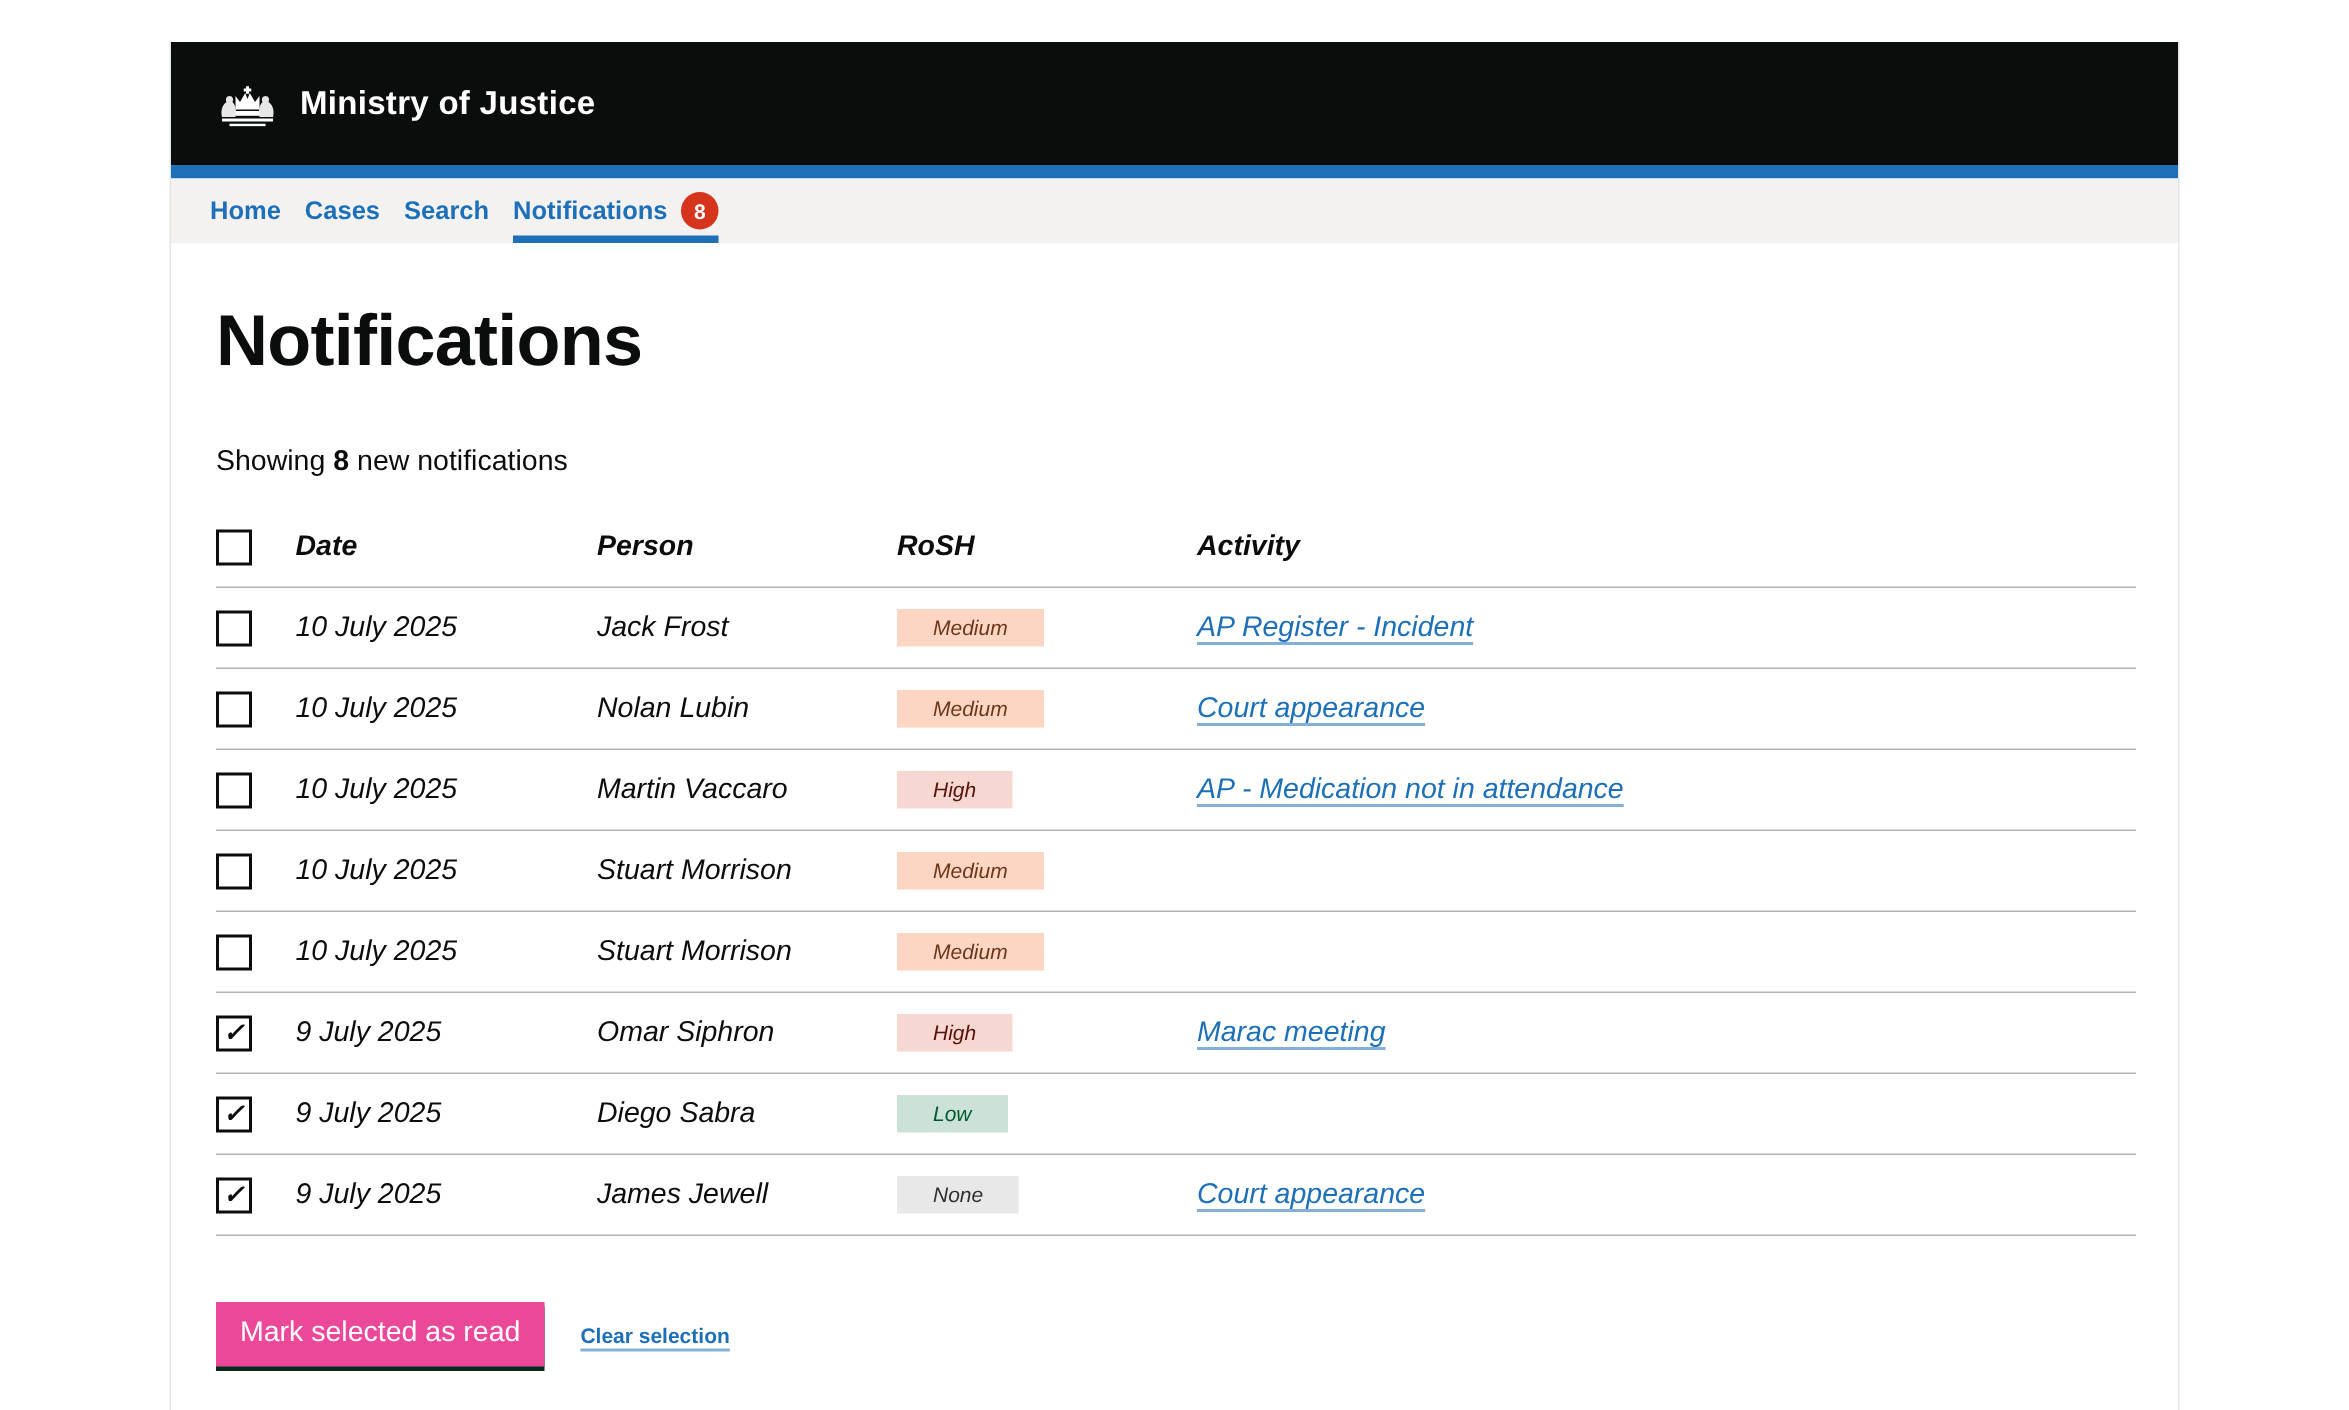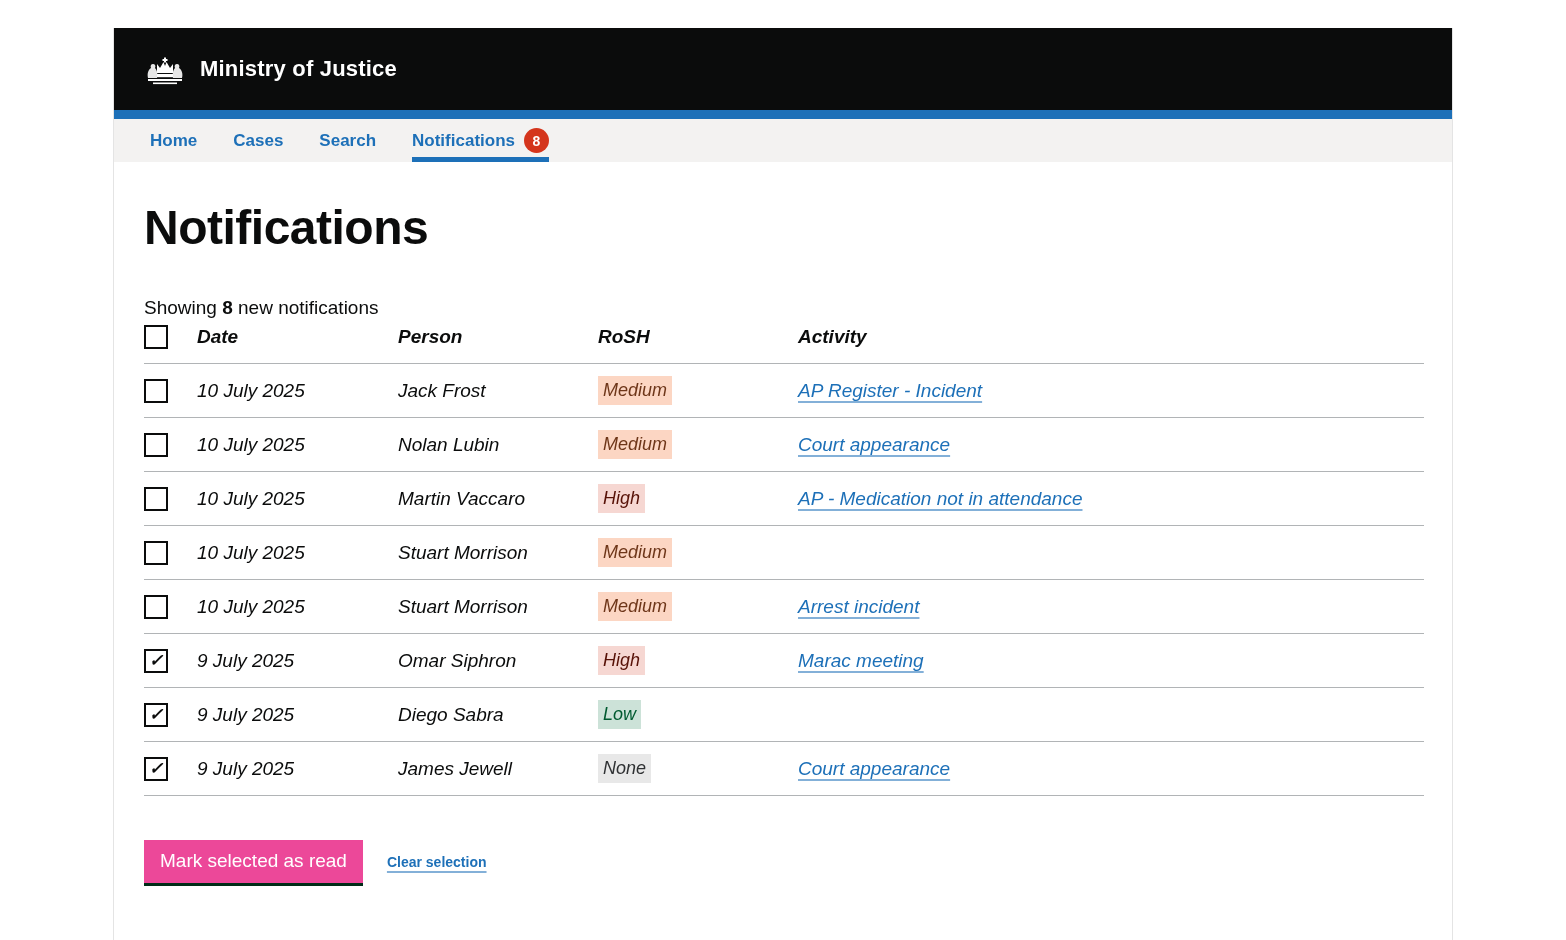--- a/index.html
+++ b/index.html
@@ -36,21 +36,21 @@
   .nav {
     background: #f3f2f1;
     height: 43px;
     display: flex;
     align-items: stretch;
     padding: 0 18px;
   }
   .nav-item {
     display: flex;
     align-items: center;
-    margin: 0 18px;
+    margin: 0 8px;
     padding-top: 5px;
     border-bottom: 5px solid transparent;
     color: #1d70b8;
     font-size: 17px;
     font-weight: bold;
     text-decoration: none;
     cursor: pointer;
   }
   .nav-item.active { border-bottom-color: #1d70b8; }
   .nav-badge {
@@ -70,21 +70,21 @@
 
   
   .main { padding: 0 30px 40px; }
   .page-title {
     font-size: 48px;
     font-weight: bold;
     letter-spacing: -0.5px;
     padding-top: 38px;
     margin-bottom: 42px;
   }
-  .summary { font-size: 19px; }
+  .summary { font-size: 19px; margin-bottom: 28px; }
   .summary b { font-weight: bold; }
 
   
   .tbl { width: 1280px; }
   .tbl-header, .tbl-row {
     display: grid;
     grid-template-columns: 53px 201px 200px 200px 1fr;
     align-items: center;
     font-style: italic;
   }
@@ -111,22 +111,22 @@
   }
   .checkbox[data-checked="true"]::before {
     content: "✓";
     font-size: 17px;
     font-weight: bold;
     color: #0b0c0c;
     line-height: 1;
   }
   .tag {
     display: inline-block;
-    padding: 4px 5px 5px;
-    font-size: 18px;
+    padding: 4px 24px 5px;
+    font-size: 14px;
     line-height: 1.15;
   }
   .tag[data-level="Medium"] { background: #fcd6c3; color: #6e3619; }
   .tag[data-level="High"]   { background: #f6d7d2; color: #571107; }
   .tag[data-level="Low"]    { background: #cce2d8; color: #005a30; }
   .tag[data-level="None"]   { background: #e8e8e8; color: #2f3133; }
 
   a.activity-link, a.clear-link {
     color: #1d70b8;
     text-decoration: underline;
@@ -249,21 +249,20 @@
         <div><span class="tag" data-level="Medium">Medium</span></div>
       </div>
 
       <div class="tbl-row">
         <div>
             <span class="checkbox" data-checked="false"></span>
           </div>
         <div>10 July 2025</div>
         <div>Stuart Morrison</div>
         <div><span class="tag" data-level="Medium">Medium</span></div>
-        <div><a class="activity-link">Arrest incident</a></div>
       </div>
 
       <div class="tbl-row">
         <div>
             <span class="checkbox" data-checked="true"></span>
           </div>
         <div>9 July 2025</div>
         <div>Omar Siphron</div>
         <div><span class="tag" data-level="High">High</span></div>
         <div><a class="activity-link">Marac meeting</a></div>

